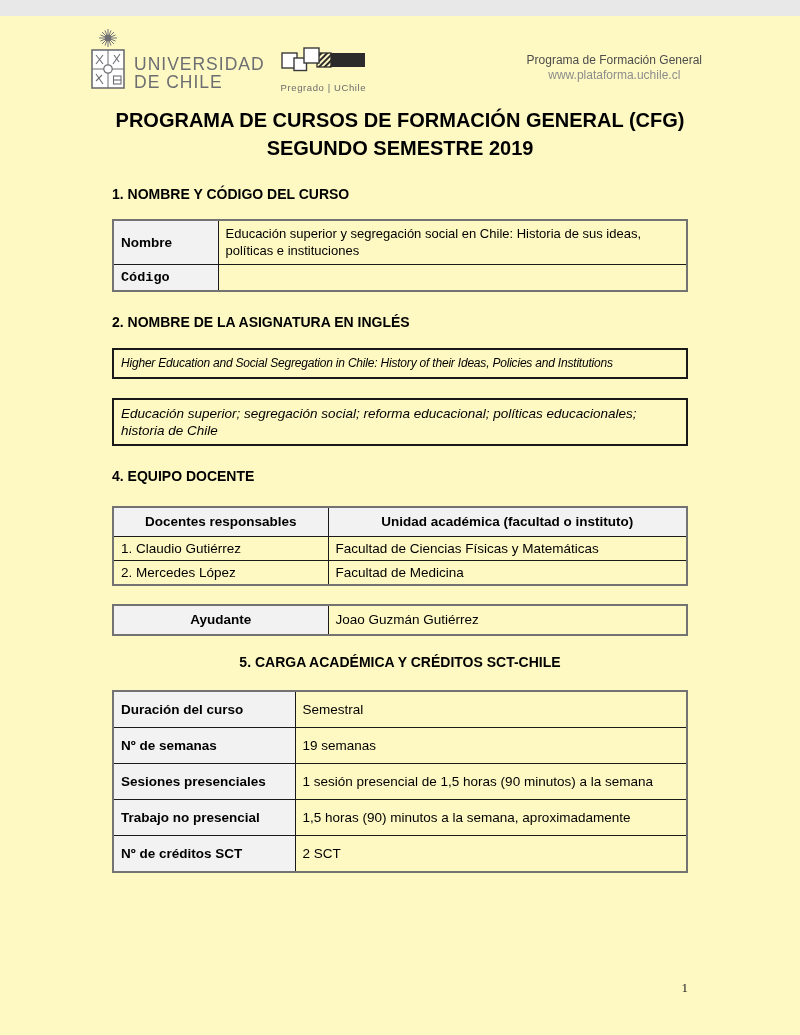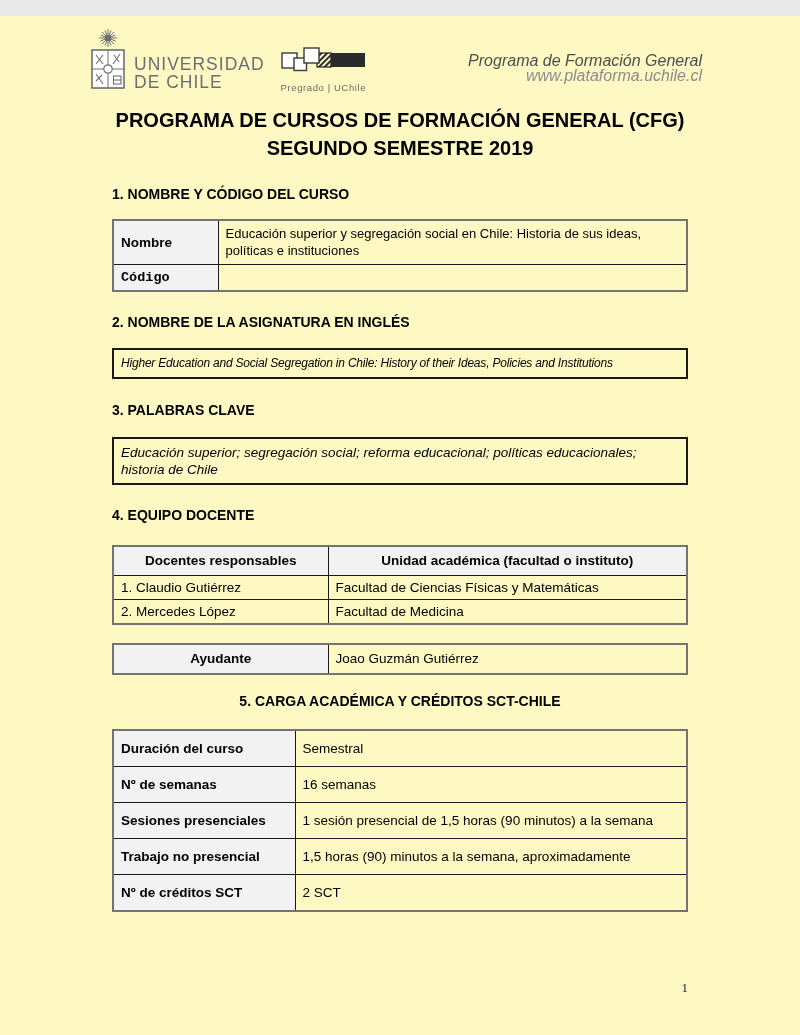--- a/index.html
+++ b/index.html
@@ -12,21 +12,21 @@
   
   .header { position:absolute; top:12px; left:90px; right:98px; display:flex; align-items:flex-start; }
   .uch-logo { flex:0 0 auto; }
   .uch-name {
     margin-left:8px; margin-top:27px; font-size:17.5px; line-height:18px;
     color:#6d6e71; letter-spacing:1px; font-weight:400;
   }
   .pregrado { margin-left:16px; margin-top:19px; text-align:left; }
   .pregrado-label { font-size:9.5px; color:#6b6b6b; letter-spacing:0.6px; margin-top:4px; }
   .header-spacer { flex:1 1 auto; }
-  .header-right { text-align:right; margin-top:25px; font-size:16px; line-height:15px;font-style:italic; }
+  .header-right { text-align:center; margin-top:25px; font-size:12px; line-height:15px; }
   .header-right .line1 { color:#4d4d4d; }
   .header-right .line2 { color:#8c8c8c; }
 
   
   .doc-title {
     padding-top:90px; text-align:center; font-weight:bold; font-size:20px;
     line-height:28px; color:#000;
   }
 
   
@@ -168,21 +168,20 @@
         <tr class="row-short">
           <td class="label-col shaded">Código</td>
           <td class="value-cell"></td>
         </tr>
       </tbody>
     </table>
 
     <div class="section-heading mt-s2h">2. NOMBRE DE LA ASIGNATURA EN INGLÉS</div>
     <div class="onebox box-en">Higher Education and Social Segregation in Chile: History of their Ideas, Policies and Institutions</div>
 
-    <div class="section-heading mt-s3h">3. PALABRAS CLAVE</div>
     <div class="onebox box-kw">Educación superior; segregación social; reforma educacional; políticas educacionales; historia de Chile</div>
 
     <div class="section-heading mt-s4h">4. EQUIPO DOCENTE</div>
     <table class="t4">
       <thead>
         <tr>
           <th class="col-docentes shaded">Docentes responsables</th>
           <th class="shaded">Unidad académica (facultad o instituto)</th>
         </tr>
       </thead>
@@ -209,21 +208,21 @@
 
     <div class="section-heading mt-s5h">5. CARGA ACADÉMICA Y CRÉDITOS SCT-CHILE</div>
     <table class="t5">
       <tbody>
         <tr>
           <td class="label-col shaded">Duración del curso</td>
           <td class="value-cell">Semestral</td>
         </tr>
         <tr>
           <td class="label-col shaded">Nº de semanas</td>
-          <td class="value-cell">16 semanas</td>
+          <td class="value-cell">19 semanas</td>
         </tr>
         <tr>
           <td class="label-col shaded">Sesiones presenciales</td>
           <td class="value-cell">1 sesión presencial de 1,5 horas (90 minutos) a la semana</td>
         </tr>
         <tr>
           <td class="label-col shaded">Trabajo no presencial</td>
           <td class="value-cell">1,5 horas (90) minutos a la semana, aproximadamente</td>
         </tr>
         <tr>

